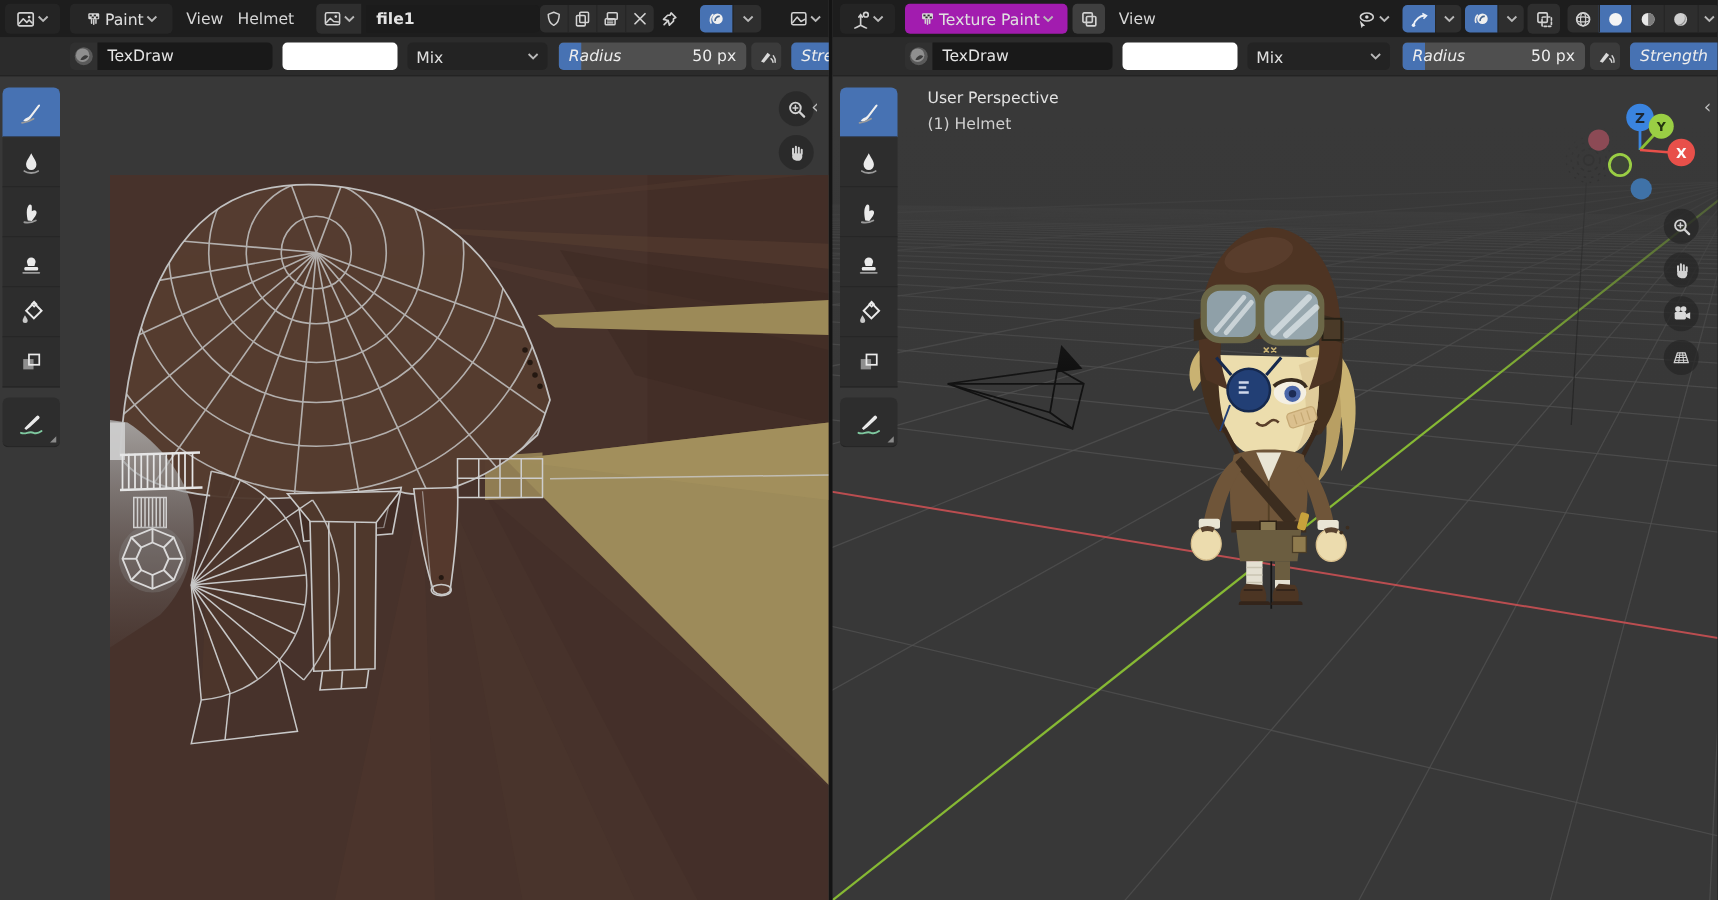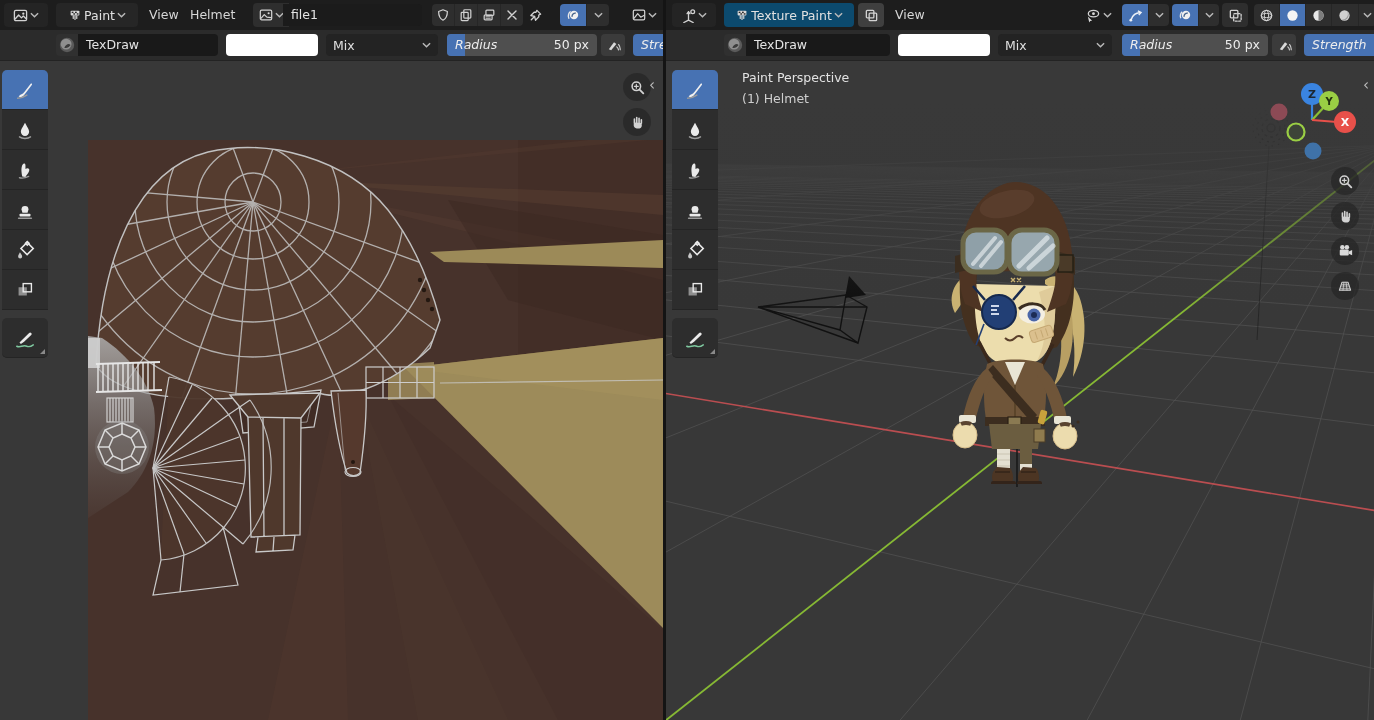--- a/index.html
+++ b/index.html
@@ -87,21 +87,21 @@
     <div class="hbtn" style="left:253px;width:36px;background:#2e2e2e;border-radius:4px 0 0 4px;">
       <svg width="14" height="14" viewBox="0 0 16 16">
         <rect x="1.5" y="2.5" width="13" height="11" rx="1.5" class="icon-stroke"></rect>
         <circle cx="11" cy="6" r="1.2" class="icon-fill"></circle>
         <path d="M2.5 11.5 L6 7.5 L9 10.5 L13.5 11" class="icon-stroke"></path>
       </svg>
       <svg class="chev" viewBox="0 0 10 6">
           <path d="M1 1 L5 5 L9 1"></path>
         </svg>
     </div>
-    <div class="field" style="left:283px;width:139px;border-radius:0 4px 4px 0;">file1</div>
+    <div class="field" style="left:293px;width:139px;border-radius:0 4px 4px 0;font-weight:bold;">file1</div>
 
     <div class="group" style="left:432px;">
       <div class="gbtn">
         <svg width="14" height="14" viewBox="0 0 16 16">
           <path d="M8 2 L13 4 C13 9 11 12.5 8 14 C5 12.5 3 9 3 4 Z" class="icon-stroke"></path>
         </svg>
       </div>
       <div class="gbtn">
         <svg width="14" height="14" viewBox="0 0 16 16">
           <rect x="5.5" y="2" width="8" height="9.5" rx="1" class="icon-stroke"></rect>
@@ -498,21 +498,21 @@
   <div class="hdr1">
     <div class="hbtn" style="left:6px;width:44px;">
       <svg width="15" height="15" viewBox="0 0 16 16">
         <path d="M8,13 L8,4 M8,13 L3,15.5 M8,13 L13,15.5 M8,4 L6.5,6 M8,4 L9.5,6" class="icon-stroke"></path>
         <circle cx="12.5" cy="4" r="2" class="icon-stroke"></circle>
       </svg>
       <svg class="chev" viewBox="0 0 10 6">
           <path d="M1 1 L5 5 L9 1"></path>
         </svg>
     </div>
-    <div class="hbtn" style="left:58px;width:130px;background:#0c4a6e;">
+    <div class="hbtn" style="left:58px;width:130px;background:#a21caf;">
       <svg width="14" height="14" viewBox="0 0 16 16">
         <rect x="3" y="3" width="10" height="5.5" rx="1" class="icon-fill"></rect>
         <rect x="4.2" y="4.2" width="2" height="1.6" fill="#2a2a2a"></rect>
           <rect x="8" y="4.2" width="2" height="1.6" fill="#2a2a2a"></rect>
         <rect x="6.1" y="6" width="2" height="1.6" fill="#2a2a2a"></rect>
           <rect x="10" y="6" width="2" height="1.6" fill="#2a2a2a"></rect>
         <path d="M6 9 L6 12 M8 9 L8 13 M10 9 L10 12" class="icon-stroke"></path>
       </svg>
       <span class="dd-label">Texture Paint</span>
       <svg class="chev" viewBox="0 0 10 6">
@@ -629,21 +629,21 @@
       <svg width="15" height="15" viewBox="0 0 16 16">
         <path d="M3 12 L8.5 4.5 L11 6.5 L5.5 13 Z" class="icon-fill"></path>
         <path d="M11.5 9.5 a4.5 4.5 0 0 1 1.8 3.2 M13.5 7 a7.5 7.5 0 0 1 1.6 5.6" class="icon-stroke" style="stroke-width:1.2;"></path>
       </svg>
     </div>
     <div class="slider full" style="left:638px;width:120px;">
       <span class="lab">Strength</span>
     </div>
   </div>
 
-  <div class="ovl-text" style="left:76px;top:70px;">Paint Perspective</div>
+  <div class="ovl-text" style="left:76px;top:70px;">User Perspective</div>
   <div class="ovl-text dim" style="left:76px;top:91px;">(1) Helmet</div>
 
   <div class="toolbar" style="left:6px;">
     <div class="tbtn sel">
       <svg width="22" height="22" viewBox="0 0 24 24">
         <path d="M5,19 C8,16 9.5,17 11.5,14 L18,5.5 C19,4.3 20.3,5.3 19.4,6.5 L13,15 C11,17.5 10.5,18.8 7,20 Z" fill="#f0f0f0"></path>
         <path d="M4,21 C8.5,20.5 11,19.5 14,17.5" stroke="#9a9a9a" stroke-width="1.6" fill="none" stroke-linecap="round"></path>
       </svg>
     </div>
     <div class="tbtn">

